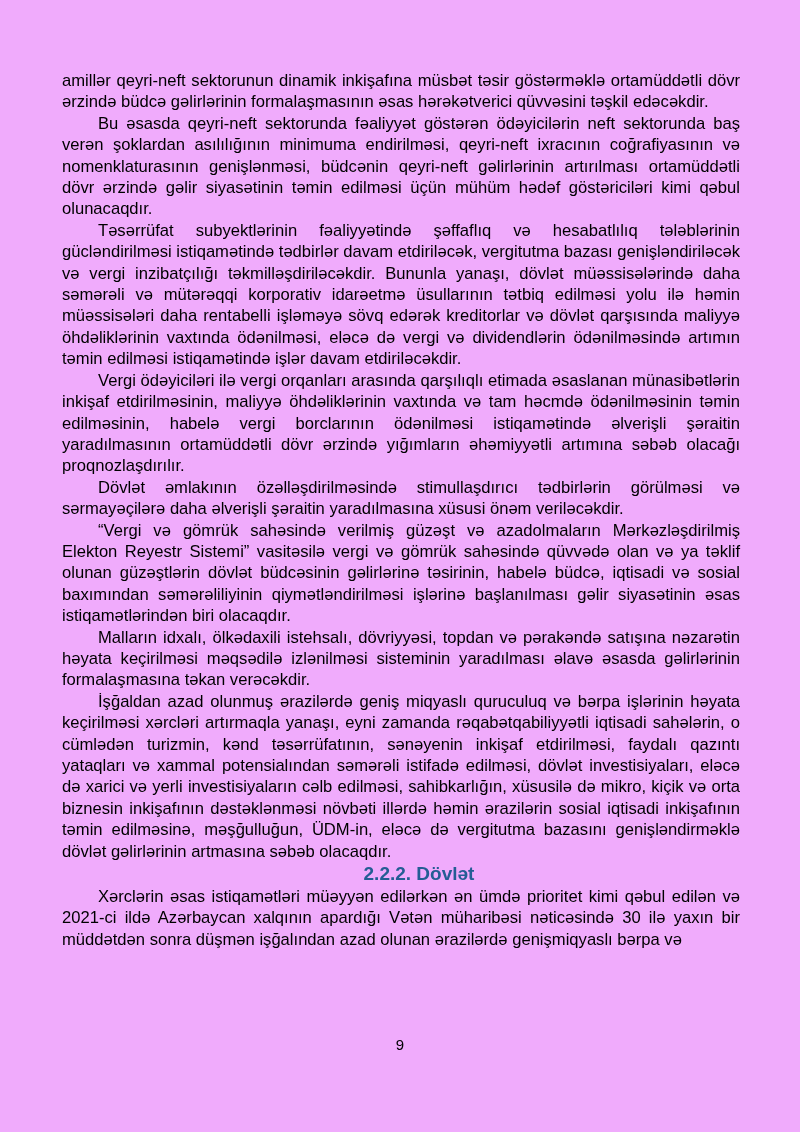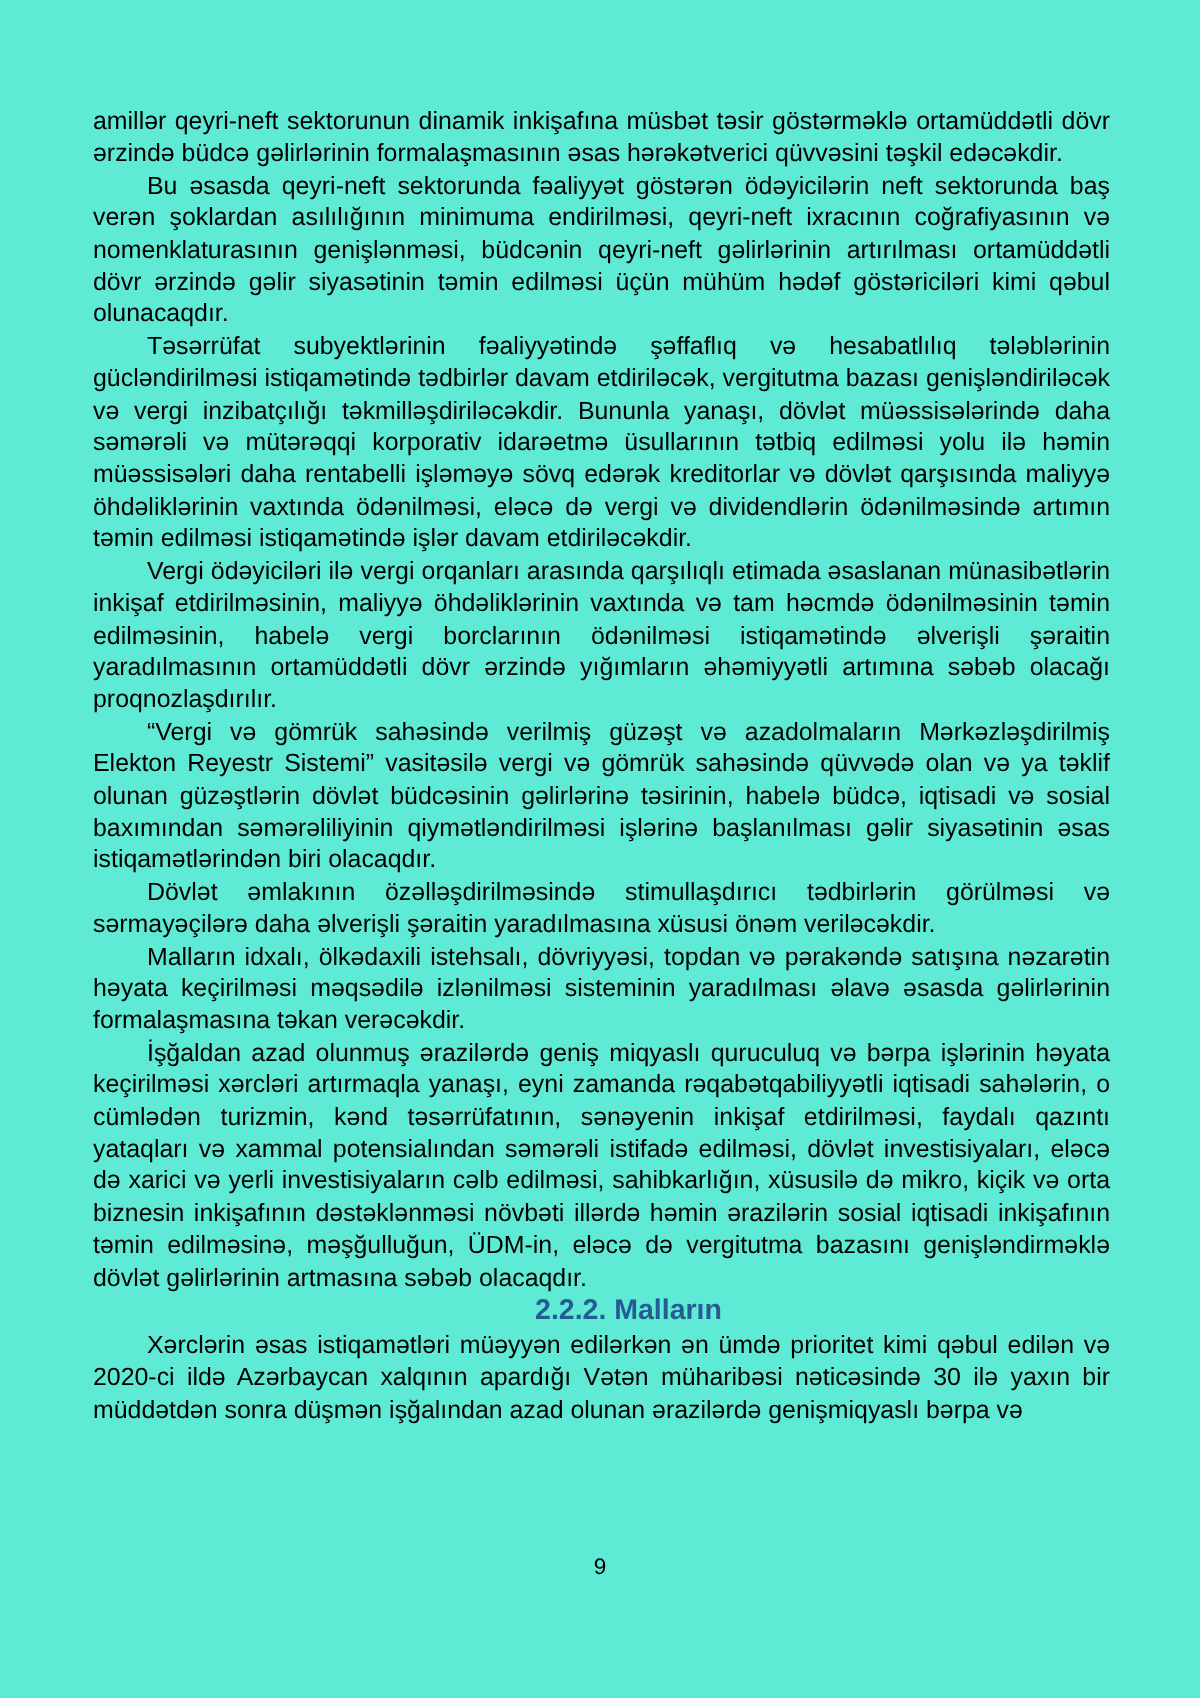--- a/index.html
+++ b/index.html
@@ -4,21 +4,21 @@
 <style>
   html, body {
     margin: 0;
     padding: 0;
     background: #ffffff;
   }
   .page {
     position: relative;
     width: 800px;
     height: 1132px;
-    background: #5eead4;
+    background: #f0abfc;
     overflow: hidden;
     font-family: "Liberation Sans", sans-serif;
   }
   .content {
     position: absolute;
     left: 62px;
     top: 70px;
     width: 678px;
     color: #000000;
     font-size: 16.6px;
@@ -54,24 +54,24 @@
 </style>
 </head>
 <body>
 
 <div class="page">
   <div class="content">
     <p class="no-indent">amillər qeyri-neft sektorunun dinamik inkişafına müsbət təsir göstərməklə ortamüddətli dövr ərzində büdcə gəlirlərinin formalaşmasının əsas hərəkətverici qüvvəsini təşkil edəcəkdir.</p>
     <p>Bu əsasda qeyri-neft sektorunda fəaliyyət göstərən ödəyicilərin neft sektorunda baş verən şoklardan asılılığının minimuma endirilməsi, qeyri-neft ixracının coğrafiyasının və nomenklaturasının genişlənməsi, büdcənin qeyri-neft gəlirlərinin artırılması ortamüddətli dövr ərzində gəlir siyasətinin təmin edilməsi üçün mühüm hədəf göstəriciləri kimi qəbul olunacaqdır.</p>
     <p>Təsərrüfat subyektlərinin fəaliyyətində şəffaflıq və hesabatlılıq tələblərinin gücləndirilməsi istiqamətində tədbirlər davam etdiriləcək, vergitutma bazası genişləndiriləcək və vergi inzibatçılığı təkmilləşdiriləcəkdir. Bununla yanaşı, dövlət müəssisələrində daha səmərəli və mütərəqqi korporativ idarəetmə üsullarının tətbiq edilməsi yolu ilə həmin müəssisələri daha rentabelli işləməyə sövq edərək kreditorlar və dövlət qarşısında maliyyə öhdəliklərinin vaxtında ödənilməsi, eləcə də vergi və dividendlərin ödənilməsində artımın təmin edilməsi istiqamətində işlər davam etdiriləcəkdir.</p>
     <p>Vergi ödəyiciləri ilə vergi orqanları arasında qarşılıqlı etimada əsaslanan münasibətlərin inkişaf etdirilməsinin, maliyyə öhdəliklərinin vaxtında və tam həcmdə ödənilməsinin təmin edilməsinin, habelə vergi borclarının ödənilməsi istiqamətində əlverişli şəraitin yaradılmasının ortamüddətli dövr ərzində yığımların əhəmiyyətli artımına səbəb olacağı proqnozlaşdırılır.</p>
+    <p>Dövlət əmlakının özəlləşdirilməsində stimullaşdırıcı tədbirlərin görülməsi və sərmayəçilərə daha əlverişli şəraitin yaradılmasına xüsusi önəm veriləcəkdir.</p>
     <p>“Vergi və gömrük sahəsində verilmiş güzəşt və azadolmaların Mərkəzləşdirilmiş Elekton Reyestr Sistemi” vasitəsilə vergi və gömrük sahəsində qüvvədə olan və ya təklif olunan güzəştlərin dövlət büdcəsinin gəlirlərinə təsirinin, habelə büdcə, iqtisadi və sosial baxımından səmərəliliyinin qiymətləndirilməsi işlərinə başlanılması gəlir siyasətinin əsas istiqamətlərindən biri olacaqdır.</p>
-    <p>Dövlət əmlakının özəlləşdirilməsində stimullaşdırıcı tədbirlərin görülməsi və sərmayəçilərə daha əlverişli şəraitin yaradılmasına xüsusi önəm veriləcəkdir.</p>
     <p>Malların idxalı, ölkədaxili istehsalı, dövriyyəsi, topdan və pərakəndə satışına nəzarətin həyata keçirilməsi məqsədilə izlənilməsi sisteminin yaradılması əlavə əsasda gəlirlərinin formalaşmasına təkan verəcəkdir.</p>
     <p>İşğaldan azad olunmuş ərazilərdə geniş miqyaslı quruculuq və bərpa işlərinin həyata keçirilməsi xərcləri artırmaqla yanaşı, eyni zamanda rəqabətqabiliyyətli iqtisadi sahələrin, o cümlədən turizmin, kənd təsərrüfatının, sənəyenin inkişaf etdirilməsi, faydalı qazıntı yataqları və xammal potensialından səmərəli istifadə edilməsi, dövlət investisiyaları, eləcə də xarici və yerli investisiyaların cəlb edilməsi, sahibkarlığın, xüsusilə də mikro, kiçik və orta biznesin inkişafının dəstəklənməsi növbəti illərdə həmin ərazilərin sosial iqtisadi inkişafının təmin edilməsinə, məşğulluğun, ÜDM-in, eləcə də vergitutma bazasını genişləndirməklə dövlət gəlirlərinin artmasına səbəb olacaqdır.</p>
 
-    <p class="section-heading">2.2.2. Malların</p>
+    <p class="section-heading">2.2.2. Dövlət</p>
 
-    <p>Xərclərin əsas istiqamətləri müəyyən edilərkən ən ümdə prioritet kimi qəbul edilən və 2020-ci ildə Azərbaycan xalqının apardığı Vətən müharibəsi nəticəsində 30 ilə yaxın bir müddətdən sonra düşmən işğalından azad olunan ərazilərdə genişmiqyaslı bərpa və</p>
+    <p>Xərclərin əsas istiqamətləri müəyyən edilərkən ən ümdə prioritet kimi qəbul edilən və 2021-ci ildə Azərbaycan xalqının apardığı Vətən müharibəsi nəticəsində 30 ilə yaxın bir müddətdən sonra düşmən işğalından azad olunan ərazilərdə genişmiqyaslı bərpa və</p>
   </div>
 
   <div class="page-number">9</div>
 </div>
 
 </body></html>

